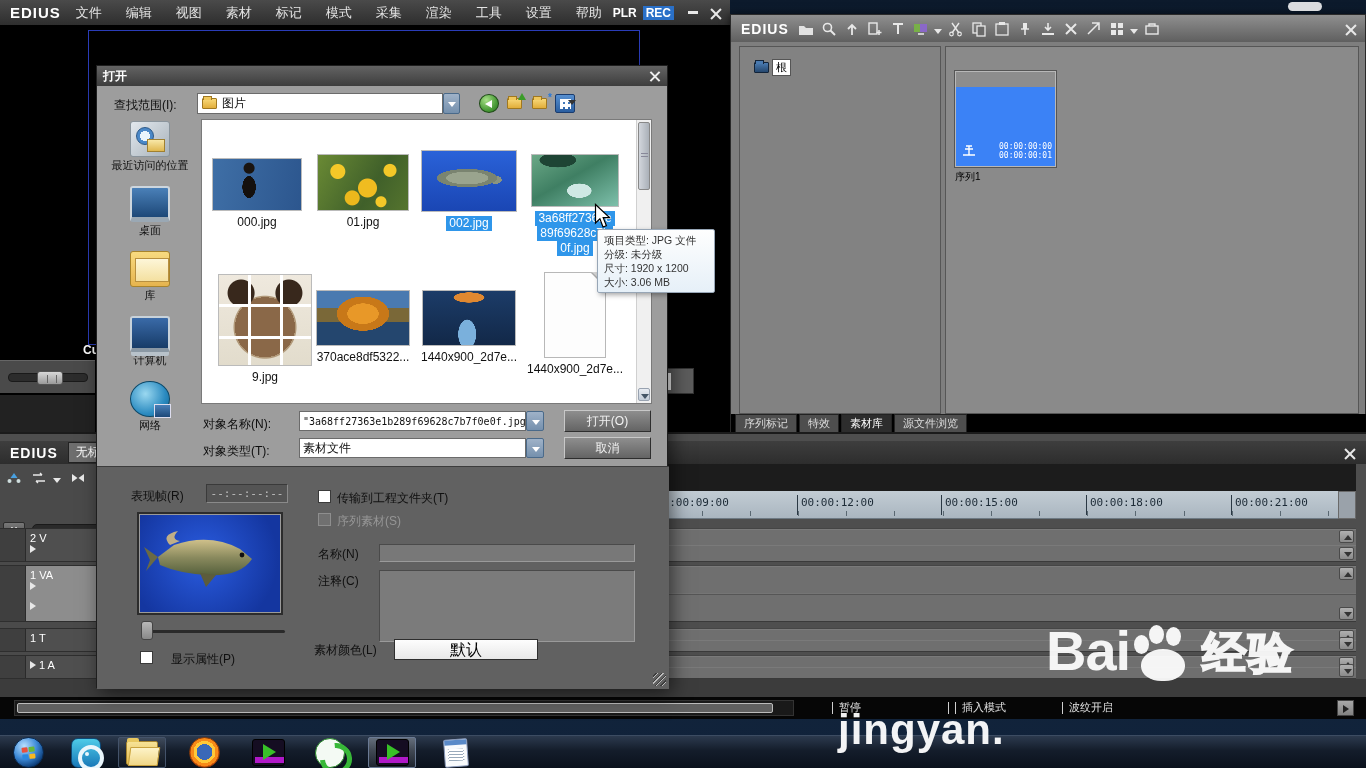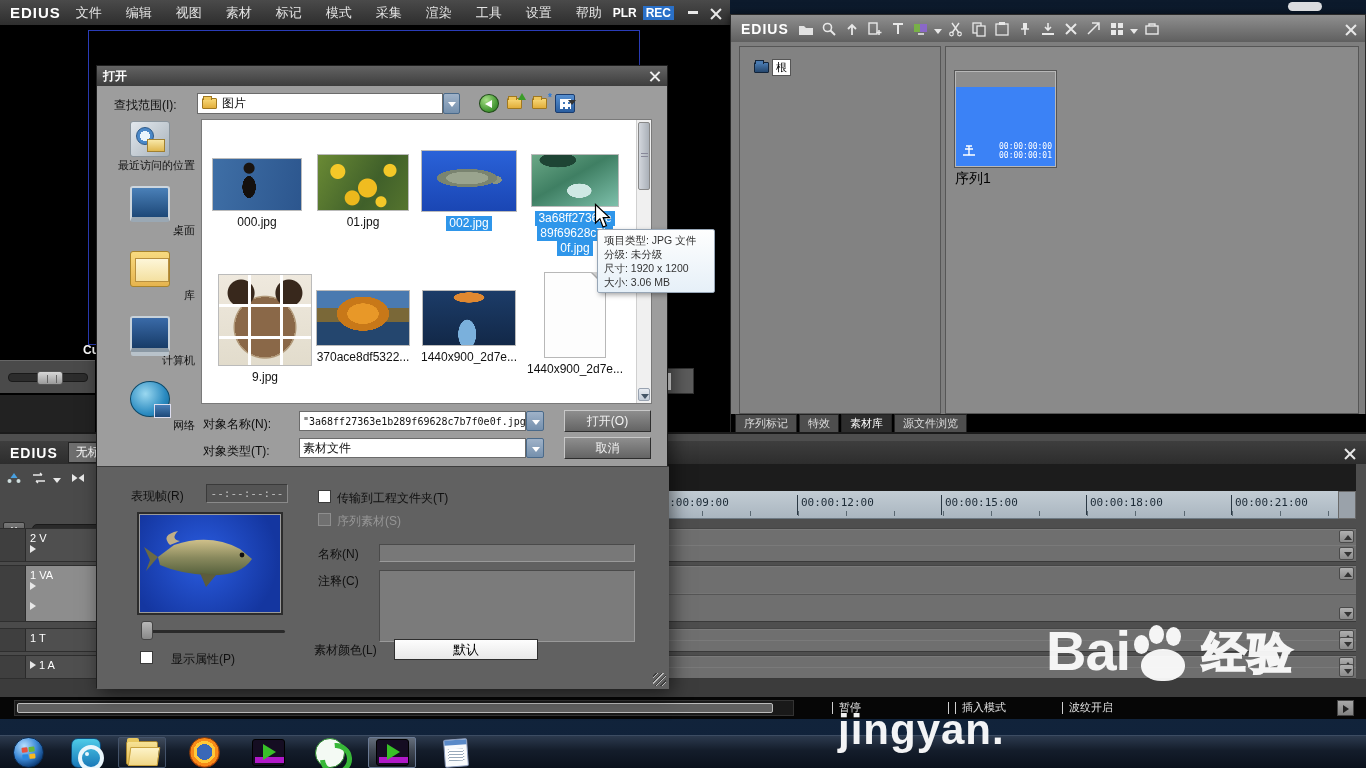--- a/index.html
+++ b/index.html
@@ -48,21 +48,21 @@
 .folder-glyph::before{content:"";position:absolute;left:0;top:-3px;width:7px;height:3px;background:#4a7ab0;border:1px solid #12243a;border-bottom:none}
 .folder-glyph.white{background:linear-gradient(#f2f2f2,#c8c8c8)}.folder-glyph.white::before{background:#e8e8e8}
 #root-label{background:#fff;border:1px solid #555;padding:0 3px;font-size:11px;color:#000}
 #clips-pane{position:absolute;left:214px;top:31px;width:414px;height:368px;background:#8a8a8a;border:1px solid #565656}
 #clips-header{left:214px;top:31px;width:414px}
 #clips-header .folder-glyph{margin-right:4px}
 #clip-card{position:absolute;left:9px;top:24px;width:101px;height:96px;background:#3b82f6;border:1px solid #b8b8b8;outline:1px solid #555}
 #clip-card .strip{position:absolute;left:0;top:0;width:100%;height:15px;background:#8d8d8d}
 #clip-tc{position:absolute;right:3px;bottom:6px;text-align:right;color:#fff;font-family:"DejaVu Sans Mono",monospace;font-size:8px;line-height:9px}
 #clip-icon{position:absolute;left:6px;bottom:6px}
-#clip-label{position:absolute;left:9px;top:123px;font-size:14px;color:#000}
+#clip-label{position:absolute;left:9px;top:123px;font-size:10px;color:#000}
 #bin-tabs{position:absolute;left:0;top:399px;width:636px;height:18px;background:#000;display:flex;gap:2px;padding-left:4px}
 .bin-tab{padding:1px 8px;font-size:11px;background:#4e4e4e;color:#ddd;border:1px solid #222;border-bottom:none}
 .bin-tab.active{background:#2d2d2d;color:#fff}
 
 #tl{position:absolute;left:0;top:432px;width:1366px;height:285px;background:#4e4e4e;border-top:2px solid #1b1b1b}
 #tl-header{position:absolute;left:0;top:7px;width:100%;height:23px;background:linear-gradient(#3e3e3e,#2d2d2d);display:flex;align-items:center}
 #tl-header .logo{font-size:14px}
 #tl-tab{background:#6e6e6e;color:#fff;padding:1px 7px;font-size:12px;border:1px solid #222}
 #tl-toolbar{display:flex;align-items:center;gap:5px;margin-left:180px}
 #tl-close{margin-left:auto;margin-right:10px}
@@ -141,21 +141,21 @@
 .navico.back::before{content:"";position:absolute;left:5px;top:5px;border-top:4px solid transparent;border-bottom:4px solid transparent;border-right:7px solid #fff}
 .navico .mini-folder{position:absolute;left:1px;top:4px}
 .navico .green-up{position:absolute;right:0px;top:-1px;width:0;height:0;border-left:4px solid transparent;border-right:4px solid transparent;border-bottom:7px solid #3a9c28}
 .navico .star{position:absolute;right:-1px;top:-2px;color:#2878d8;font-size:10px;font-weight:bold}
 .navico.views{background:linear-gradient(#5890d0,#2a5ea0);border:1px solid #1a3c6e;border-radius:2px}
 .navico.views::before{content:"";position:absolute;left:4px;top:4px;width:11px;height:10px;background:repeating-linear-gradient(90deg,#fff 0 3px,transparent 3px 5px),repeating-linear-gradient(#fff 0 3px,transparent 3px 5px)}
 #views-caret{position:absolute;left:471px;top:34px}
 .caret-dark{width:0;height:0;border-left:4px solid transparent;border-right:4px solid transparent;border-top:5px solid #333}
 
 #places{position:absolute;left:8px;top:55px;width:90px}
-.place{position:relative;margin-bottom:14px;text-align:right}
+.place{position:relative;margin-bottom:14px;text-align:center}
 .place .plabel{font-size:11px;color:#111;line-height:13px}
 .picon{width:40px;height:36px;margin:0 auto 2px;border-radius:3px;position:relative}
 .pi-recent{background:linear-gradient(135deg,#e2e8ee,#a8b2ba);border:1px solid #8a949c}
 .pi-recent::before{content:"";position:absolute;left:5px;top:5px;width:16px;height:16px;border-radius:50%;background:radial-gradient(circle,#e8f4fc 0 5px,#4a88c8 5px 8px);border:1px solid #2a5888}
 .pi-recent::after{content:"";position:absolute;right:4px;bottom:4px;width:16px;height:11px;background:linear-gradient(#f8e8a8,#e0b850);border:1px solid #a08030}
 .pi-desktop{background:linear-gradient(#4a80b8,#1d4878);border:2px solid #cdd6de;border-bottom:5px solid #9aa8b4}
 .pi-library{background:linear-gradient(#f8da80,#e6b44e);border:1px solid #a8842c}
 .pi-library::before{content:"";position:absolute;left:4px;top:6px;width:32px;height:22px;background:linear-gradient(#fdf6d8,#f4e0a0);border:1px solid #b89040}
 .pi-computer{background:linear-gradient(#3a6aa8,#173c68);border:2px solid #c8d2da;border-bottom:4px solid #8a98a4;box-shadow:0 5px 0 -1px #b8c2ca}
 .pi-network{border-radius:50%;background:radial-gradient(circle at 38% 35%,#9ad8f0,#2a8ac0 62%,#14628e);border:1px solid #0c4868}
@@ -194,21 +194,21 @@
 #poster-tc{position:absolute;left:109px;top:17px;width:82px;height:19px;background:#545454;border:1px solid #3a3a3a;border-bottom-color:#8a8a8a;border-right-color:#8a8a8a;color:#c2c2c2;font-size:11px;font-family:"DejaVu Sans Mono",monospace;text-align:center;line-height:18px}
 #poster-frame{position:absolute;left:41px;top:46px;width:144px;height:101px;background:radial-gradient(circle at 45% 45%,#2a5ce0,#1436a0 80%);border:2px solid #9a9a9a;outline:2px solid #2c2c2c;outline-offset:-1px}
 #poster-slider-track{position:absolute;left:52px;top:163px;width:136px;height:3px;background:#2a2a2a;border-radius:2px}
 #poster-slider-thumb{position:absolute;left:44px;top:154px;width:12px;height:19px;background:linear-gradient(#b8b8b8,#888);border:1px solid #444;border-radius:3px}
 .chk{position:absolute;width:13px;height:13px;background:#fff;border:1px solid #3a3a3a}
 .chk.disabled{background:#707070;border-color:#8e8e8e}
 .chk-label{position:absolute;font-size:12px;color:#101010}
 .chk-label.disabled{color:#969696}
 #name-input{left:282px;top:77px;width:256px;height:18px;background:#787878;border:1px solid #4a4a4a;border-bottom-color:#9a9a9a;border-right-color:#9a9a9a}
 #comment-input{left:282px;top:103px;width:256px;height:72px;background:#7b7b7b;border:1px solid #4a4a4a;border-bottom-color:#9a9a9a;border-right-color:#9a9a9a}
-#default-btn{position:absolute;left:297px;top:172px;width:144px;height:21px;background:linear-gradient(#fdfdfd,#e8e8e8);border:1px solid #2e2e2e;color:#000;font-size:13px;text-align:center;line-height:19px}
+#default-btn{position:absolute;left:297px;top:172px;width:144px;height:21px;background:linear-gradient(#fdfdfd,#e8e8e8);border:1px solid #2e2e2e;color:#000;font-size:16px;text-align:center;line-height:19px}
 #resize-grip{position:absolute;right:3px;bottom:3px;width:13px;height:13px;background:repeating-linear-gradient(135deg,transparent 0 2px,#3c3c3c 2px 3px,#bbb 3px 4px)}
 
 #tooltip{position:absolute;left:597px;top:229px;width:118px;background:linear-gradient(#fefefe,#e6f0f8);border:1px solid #97a6b6;border-radius:2px;box-shadow:2px 2px 5px rgba(0,0,0,.35);z-index:50;padding:3px 6px}
 #tooltip div{font-size:10.5px;color:#333;line-height:14px;white-space:nowrap}
 #cursor{position:absolute;left:594px;top:203px;z-index:55}
 
 #wm-baidu{position:absolute;left:1046px;top:618px;z-index:80;color:rgba(255,255,255,.93);display:flex;align-items:flex-end}
 #wm-bai{font-size:56px;font-weight:bold;letter-spacing:-1px}
 #wm-paw{position:relative;width:62px;height:58px;margin:0 2px}
 #wm-paw .pad{position:absolute;left:9px;top:24px;width:44px;height:32px;background:rgba(255,255,255,.93);border-radius:50% 50% 46% 46%}

